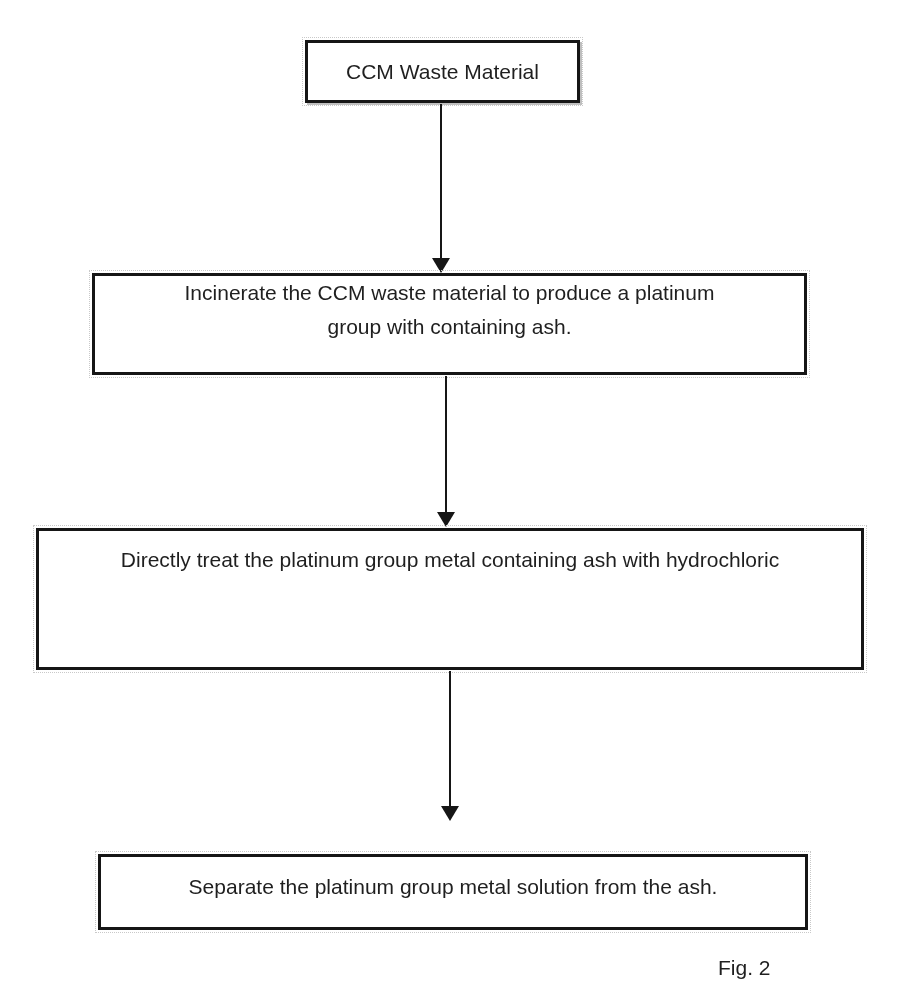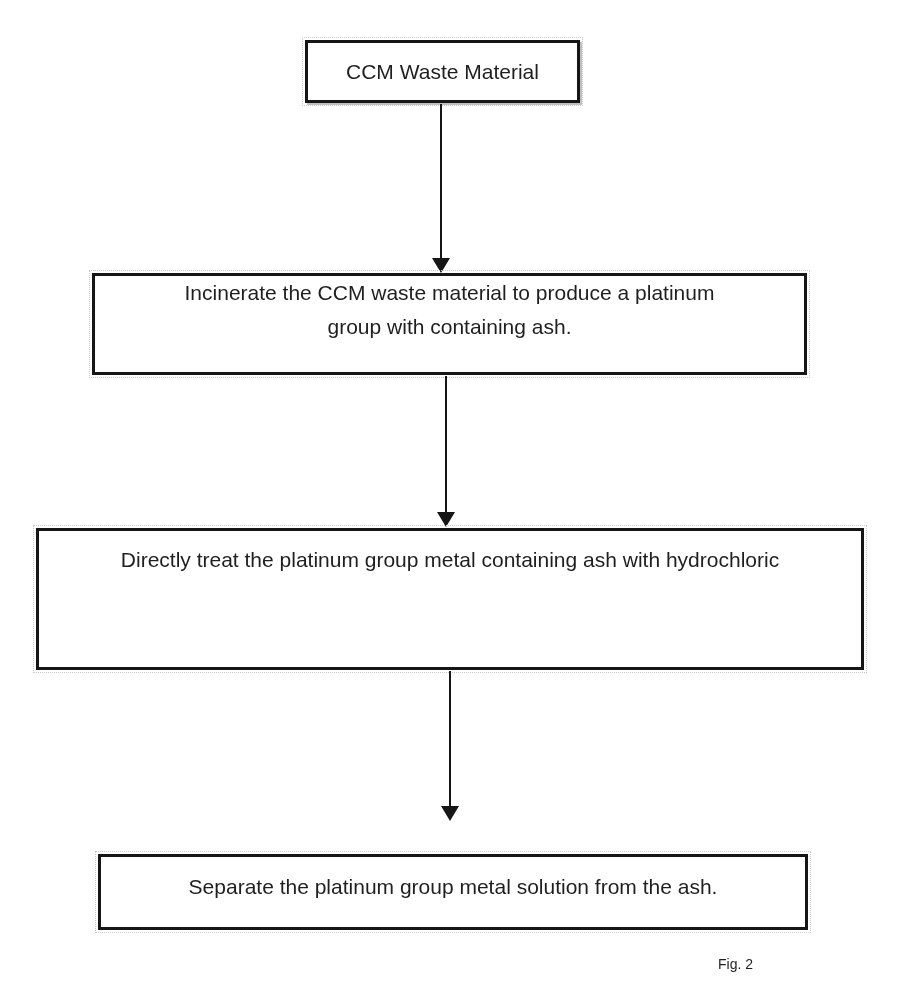--- a/index.html
+++ b/index.html
@@ -75,21 +75,21 @@
     border-right: 9px solid transparent;
     border-top: 15px solid #161616;
   }
   .arrow-1 { left: 431px; top: 104px; height: 169px; }
   .arrow-2 { left: 436px; top: 376px; height: 151px; }
   .arrow-3 { left: 440px; top: 671px; height: 150px; }
   .fig-caption {
     position: absolute;
     left: 718px;
     top: 956px;
-    font-size: 14px;
+    font-size: 21px;
     color: #1f1f1f;
   }
 </style>
 </head>
 <body>
 
 <div class="figure-canvas">
 
   <div class="flow-box box-1">
     <div class="line">CCM Waste Material</div>

